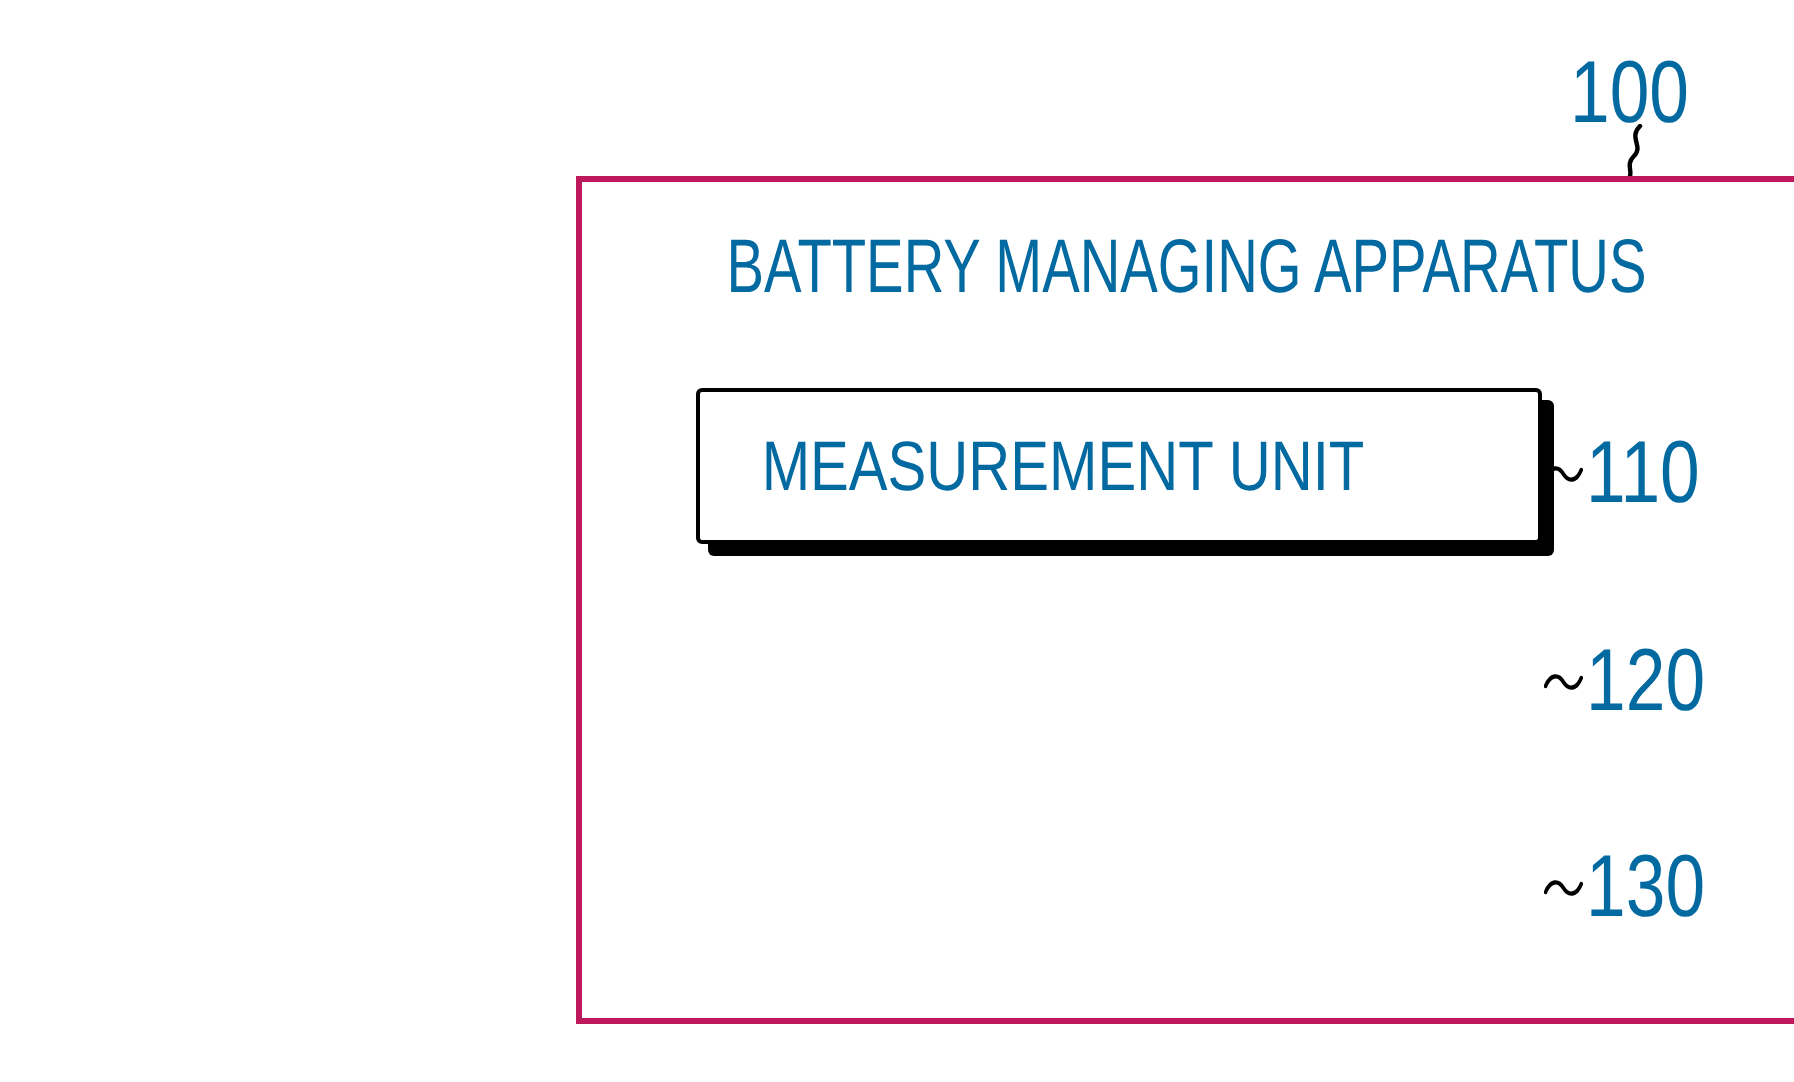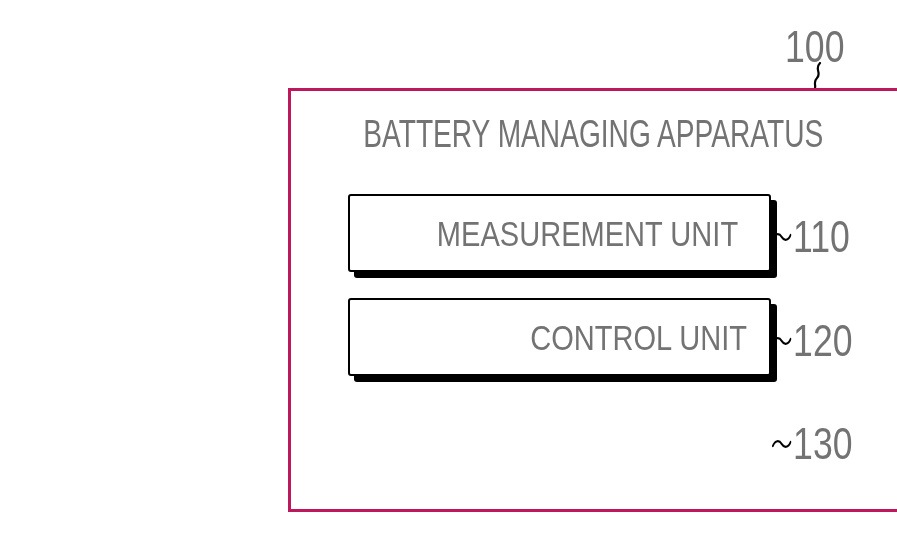--- a/index.html
+++ b/index.html
@@ -7,21 +7,21 @@
     padding: 0;
     background: #ffffff;
   }
   .page {
     position: relative;
     width: 897px;
     height: 541px;
     background: #ffffff;
     overflow: hidden;
     font-family: "Liberation Sans", sans-serif;
-    color: #737373;
+    color: #0369a1;
   }
 
   
   .ref100 {
     position: absolute;
     left: 785px;
     top: 25px;
     font-size: 44px;
     line-height: 1;
     transform: scaleX(0.81);
@@ -64,21 +64,21 @@
     left: 57px;
     width: 423px;
     height: 78px;
     box-sizing: border-box;
     border: 2px solid #000;
     border-radius: 3px;
     background: #ffffff;
     box-shadow: 6px 6px 0 0 #000;
     display: flex;
     align-items: center;
-    justify-content: flex-end;
+    justify-content: flex-start;
   }
   .unit-box.u1 { top: 103px; }
   .unit-box.u2 { top: 207px; }
   .unit-box.u3 { top: 310px; }
   .unit-label {
     font-size: 35px;
     line-height: 1;
     white-space: nowrap;
     transform: scaleX(0.83);
     transform-origin: 50% 50%;
@@ -121,23 +121,20 @@
     <div class="unit-box u1">
       <span class="unit-label">MEASUREMENT UNIT</span>
     </div>
     <div class="unit-ref r1">
       <svg class="tilde-svg" width="24" height="12" viewBox="0 0 24 12">
         <path d="M1,8 C4,2 9,2 12,6 C15,10 20,10 23,4" fill="none" stroke="#000" stroke-width="2.2" stroke-linecap="round"></path>
       </svg>
       <span>110</span>
     </div>
 
-    <div class="unit-box u2">
-      <span class="unit-label">CONTROL UNIT</span>
-    </div>
     <div class="unit-ref r2">
       <svg class="tilde-svg" width="24" height="12" viewBox="0 0 24 12">
         <path d="M1,8 C4,2 9,2 12,6 C15,10 20,10 23,4" fill="none" stroke="#000" stroke-width="2.2" stroke-linecap="round"></path>
       </svg>
       <span>120</span>
     </div>
 
     <div class="unit-ref r3">
       <svg class="tilde-svg" width="24" height="12" viewBox="0 0 24 12">
         <path d="M1,8 C4,2 9,2 12,6 C15,10 20,10 23,4" fill="none" stroke="#000" stroke-width="2.2" stroke-linecap="round"></path>

